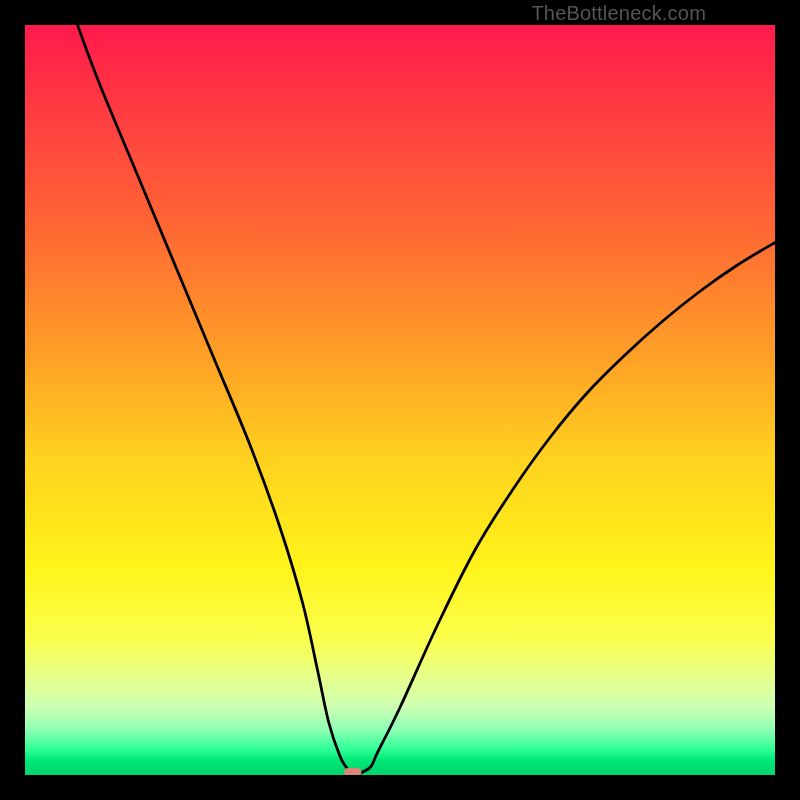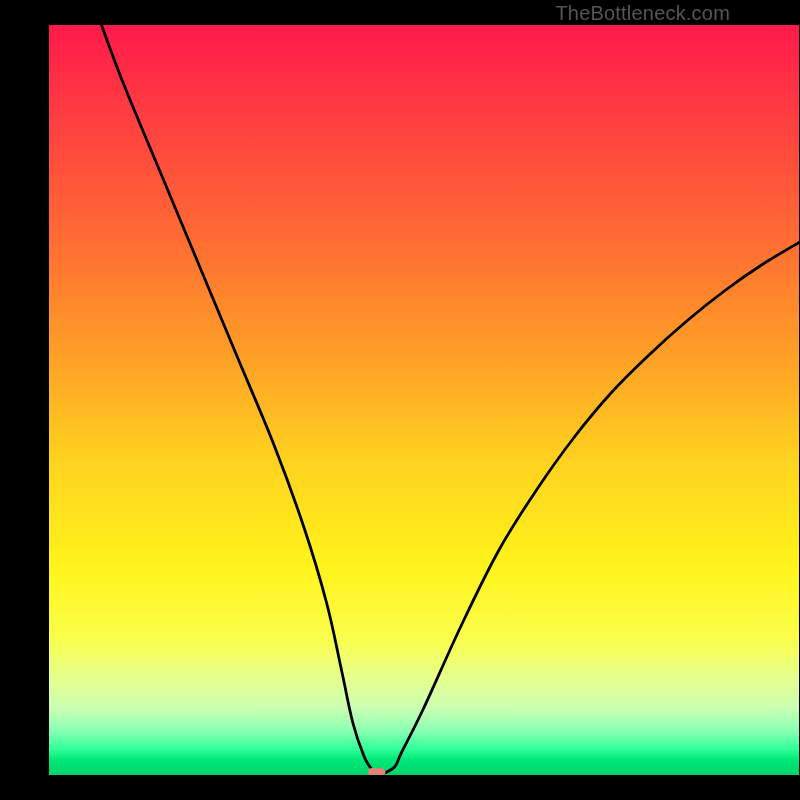--- a/index.html
+++ b/index.html
@@ -9,21 +9,20 @@
     height: 800px;
     overflow: hidden;
     background: #000;
     font-family: Arial, Helvetica, sans-serif;
   }
   .frame {
     position: relative;
     width: 716px;
     height: 800px;
     background: #000;
-    margin-left: 24px;
   }
   .plot-area {
     position: absolute;
     left: 25px;
     top: 25px;
     width: 750px;
     height: 750px;
     background: linear-gradient(
       to bottom,
       #ff1a4b 0%,

